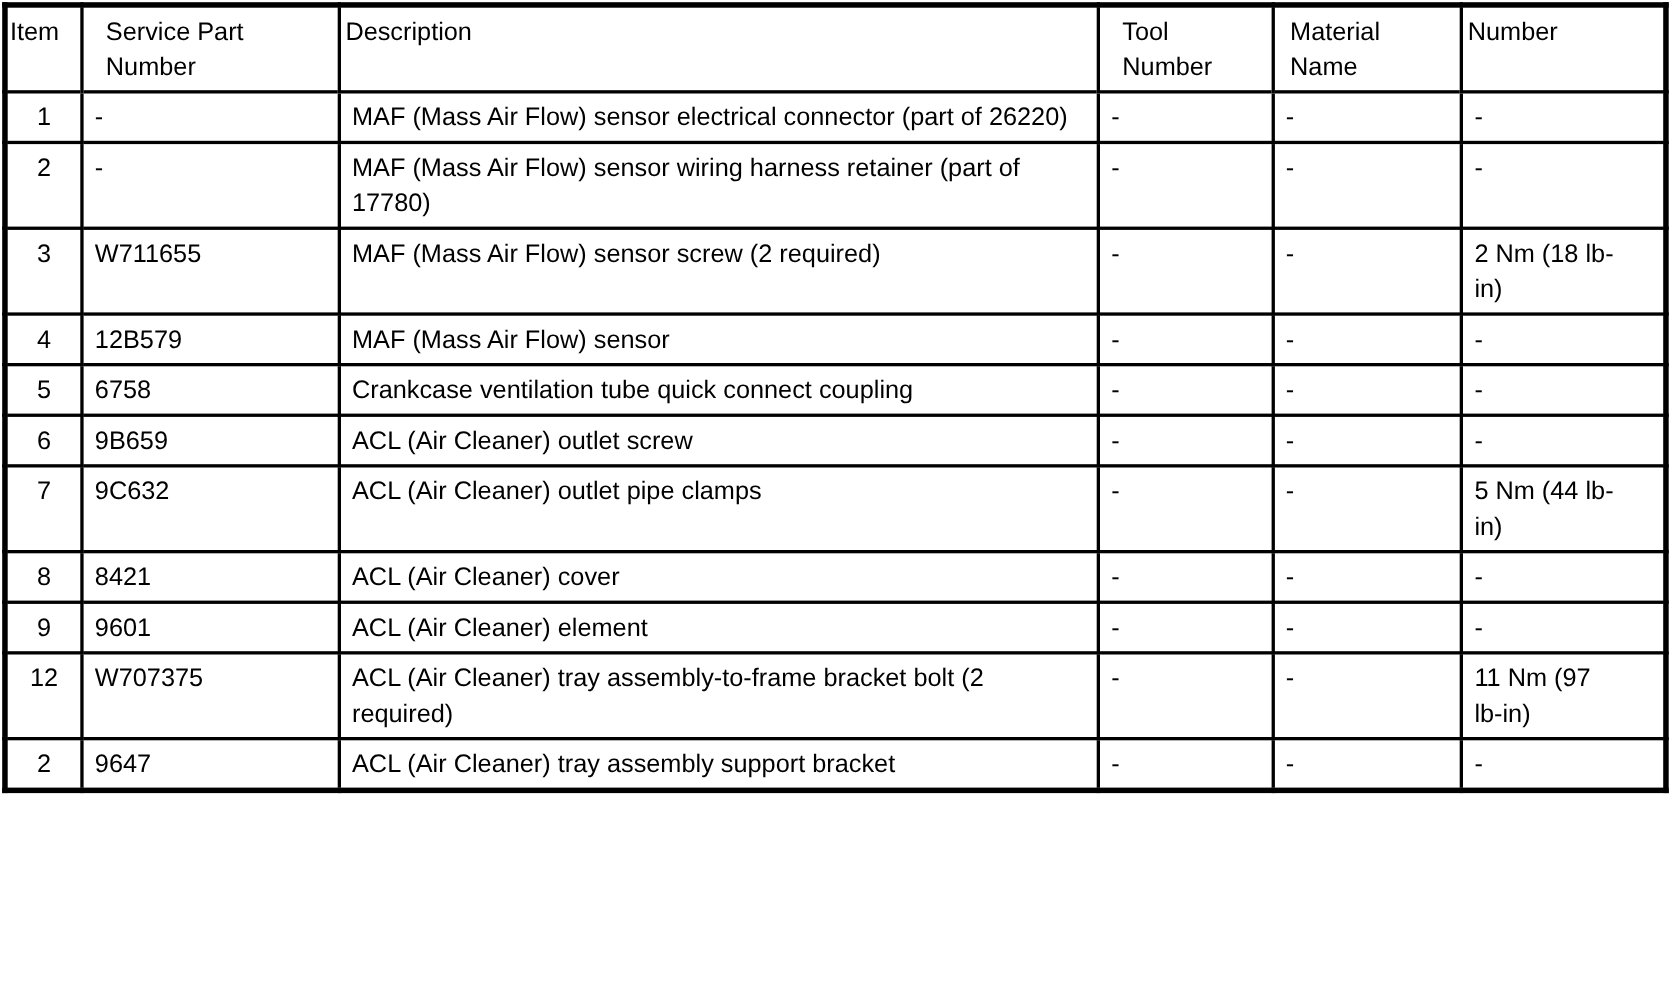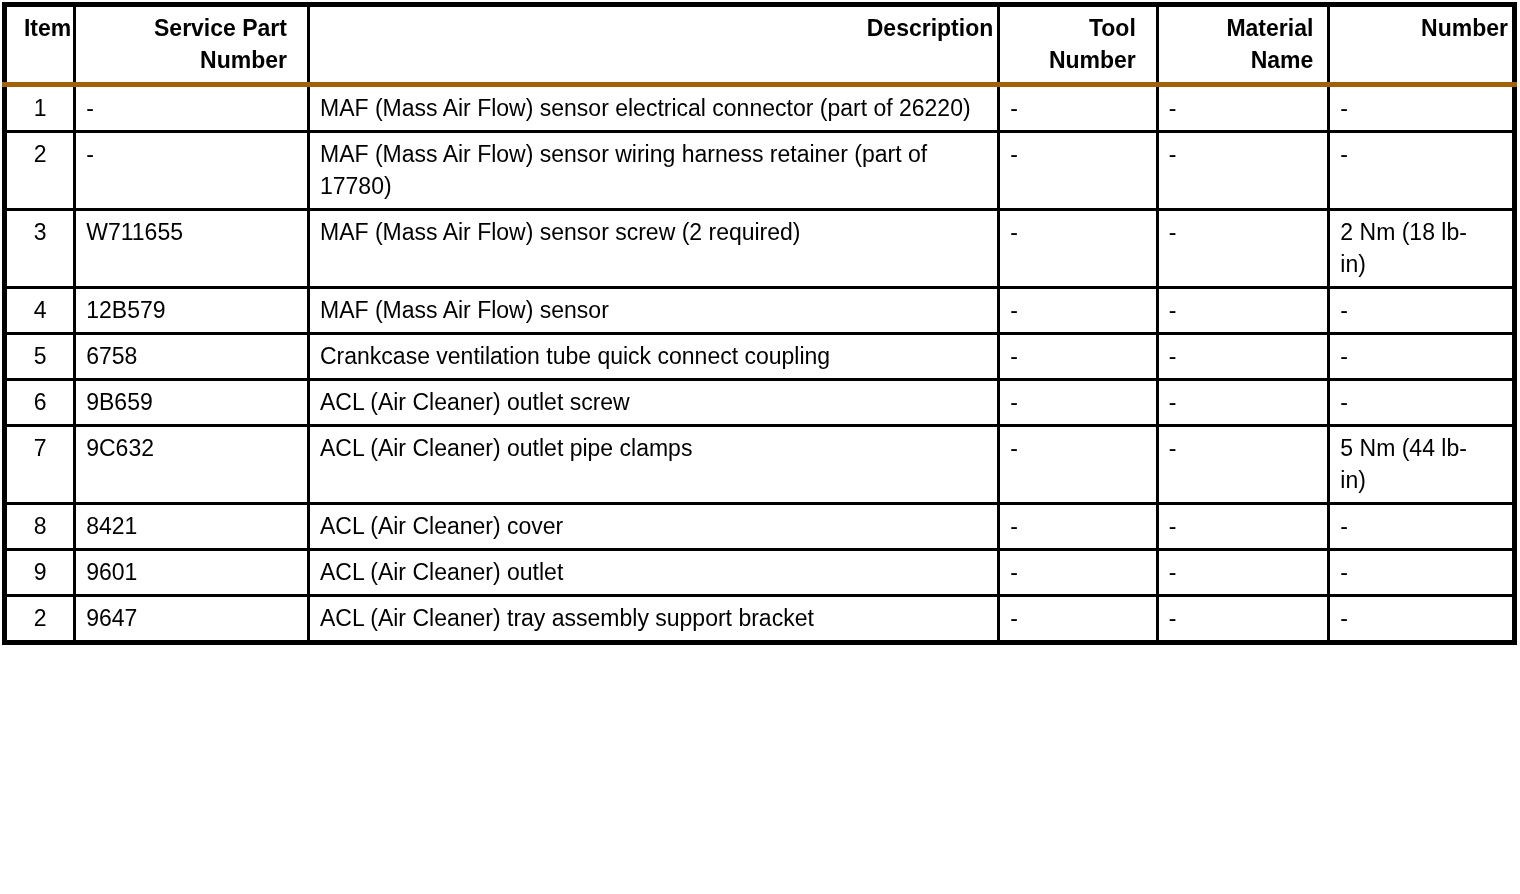--- a/index.html
+++ b/index.html
@@ -29,24 +29,24 @@
 
   th, td {
     border: 3px solid #000000;
     vertical-align: top;
     font-size: 23px;
     line-height: 32px;
     overflow: hidden;
     word-wrap: break-word;
   }
   thead th {
-    font-weight: bold;
-    text-align: right;
+    font-weight: normal;
+    text-align: left;
     padding: 5px 4px 6px;
-    border-bottom: 5px solid #a16207;
+    border-bottom: 2px solid #a16207;
   }
   thead th.c-item          { padding: 5px 2px 6px; }
   thead th.c-service_part_number { padding: 5px 20px 6px; }
   thead th.c-tool_number   { padding: 5px 20px 6px; }
   thead th.c-material_name { padding: 5px 14px 6px; }
 
   tbody td {
     font-weight: normal;
     text-align: left;
     padding: 5px 10px 6px;
@@ -137,24 +137,32 @@
         <td class="c-item">8</td>
         <td class="c-service_part_number">8421</td>
         <td class="c-description">ACL (Air Cleaner) cover</td>
         <td class="c-tool_number">-</td>
         <td class="c-material_name">-</td>
         <td class="c-notes">-</td>
       </tr>
       <tr>
         <td class="c-item">9</td>
         <td class="c-service_part_number">9601</td>
-        <td class="c-description">ACL (Air Cleaner) outlet</td>
+        <td class="c-description">ACL (Air Cleaner) element</td>
         <td class="c-tool_number">-</td>
         <td class="c-material_name">-</td>
         <td class="c-notes">-</td>
+      </tr>
+      <tr>
+        <td class="c-item">12</td>
+        <td class="c-service_part_number">W707375</td>
+        <td class="c-description">ACL (Air Cleaner) tray assembly-to-frame bracket bolt (2 required)</td>
+        <td class="c-tool_number">-</td>
+        <td class="c-material_name">-</td>
+        <td class="c-notes">11 Nm (97 lb-in)</td>
       </tr>
       <tr>
         <td class="c-item">2</td>
         <td class="c-service_part_number">9647</td>
         <td class="c-description">ACL (Air Cleaner) tray assembly support bracket</td>
         <td class="c-tool_number">-</td>
         <td class="c-material_name">-</td>
         <td class="c-notes">-</td>
       </tr>
     </tbody>

